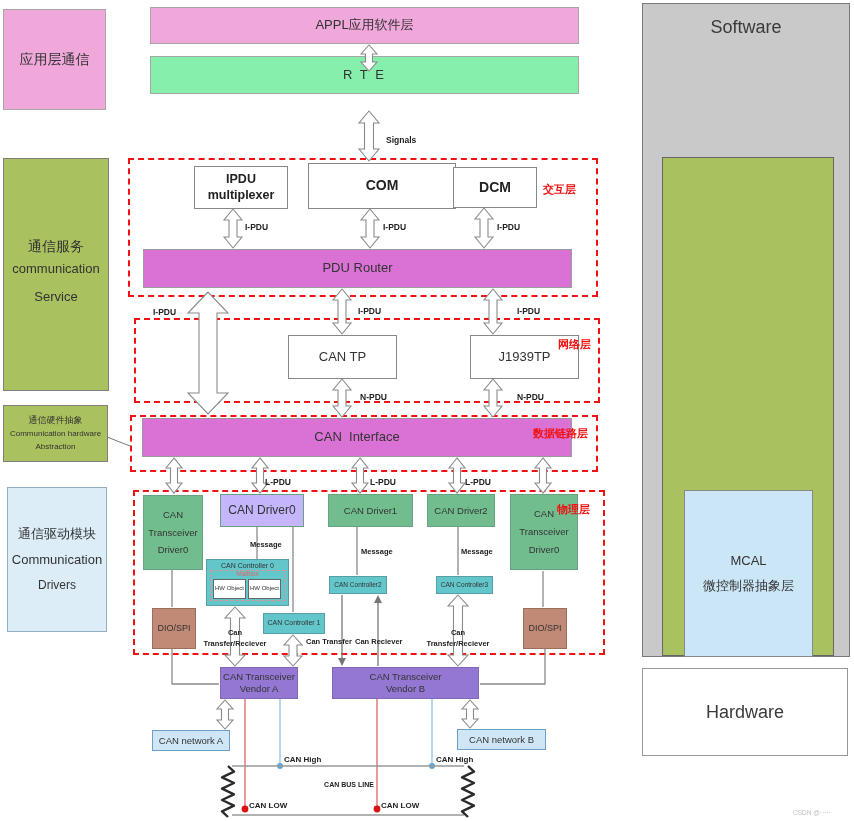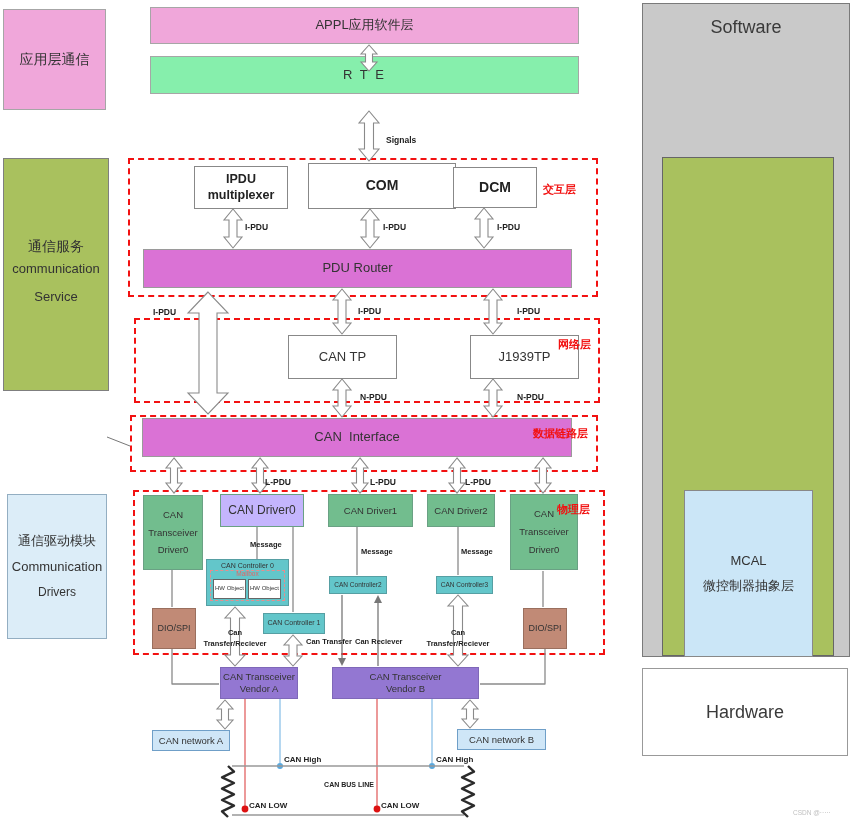--- a/index.html
+++ b/index.html
@@ -22,22 +22,27 @@
   <div class="box" style="left:3px;top:9px;width:103px;height:101px;background:#f0a7da;border-color:#a6a6a6;font-size:14px;align-items:center;">
       <span>应用层通信</span>
     </div>
 
   <div class="box" style="left:3px;top:158px;width:106px;height:233px;background:#a9c15e;border-color:#7f7f7f;">
     <span style="font-size:14px;margin:0 0;">通信服务</span>
     <span style="font-size:13px;margin:6px 0;">communication</span>
     <span style="font-size:13px;margin:6px 0;">Service</span>
   </div>
 
-
-  <div class="box" style="left:7px;top:487px;width:100px;height:145px;background:#dcedf8;border-color:#93aec2;margin-top:7px;">
+  <div class="box" style="left:3px;top:405px;width:105px;height:57px;background:#a9c15e;border-color:#7f7f7f;">
+    <span style="font-size:9px;margin:1.5px 0;">通信硬件抽象</span>
+    <span style="font-size:8px;margin:1.5px 0;">Communication hardware</span>
+    <span style="font-size:8px;margin:1.5px 0;">Abstraction</span>
+  </div>
+
+  <div class="box" style="left:7px;top:487px;width:100px;height:145px;background:#dcedf8;border-color:#93aec2;">
     <span style="font-size:13px;margin:5px 0;">通信驱动模块</span>
     <span style="font-size:13px;margin:5px 0;">Communication</span>
     <span style="font-size:12px;margin:5px 0;">Drivers</span>
   </div>
 
   <div class="box" style="left:150px;top:7px;width:429px;height:37px;background:#f0a7da;border-color:#a6a6a6;font-size:13px;">
       <span>APPL应用软件层</span>
     </div>
 
   <div class="box" style="left:150px;top:56px;width:429px;height:38px;background:#86efac;border-color:#a6a6a6;font-size:13px;letter-spacing:2px;">

